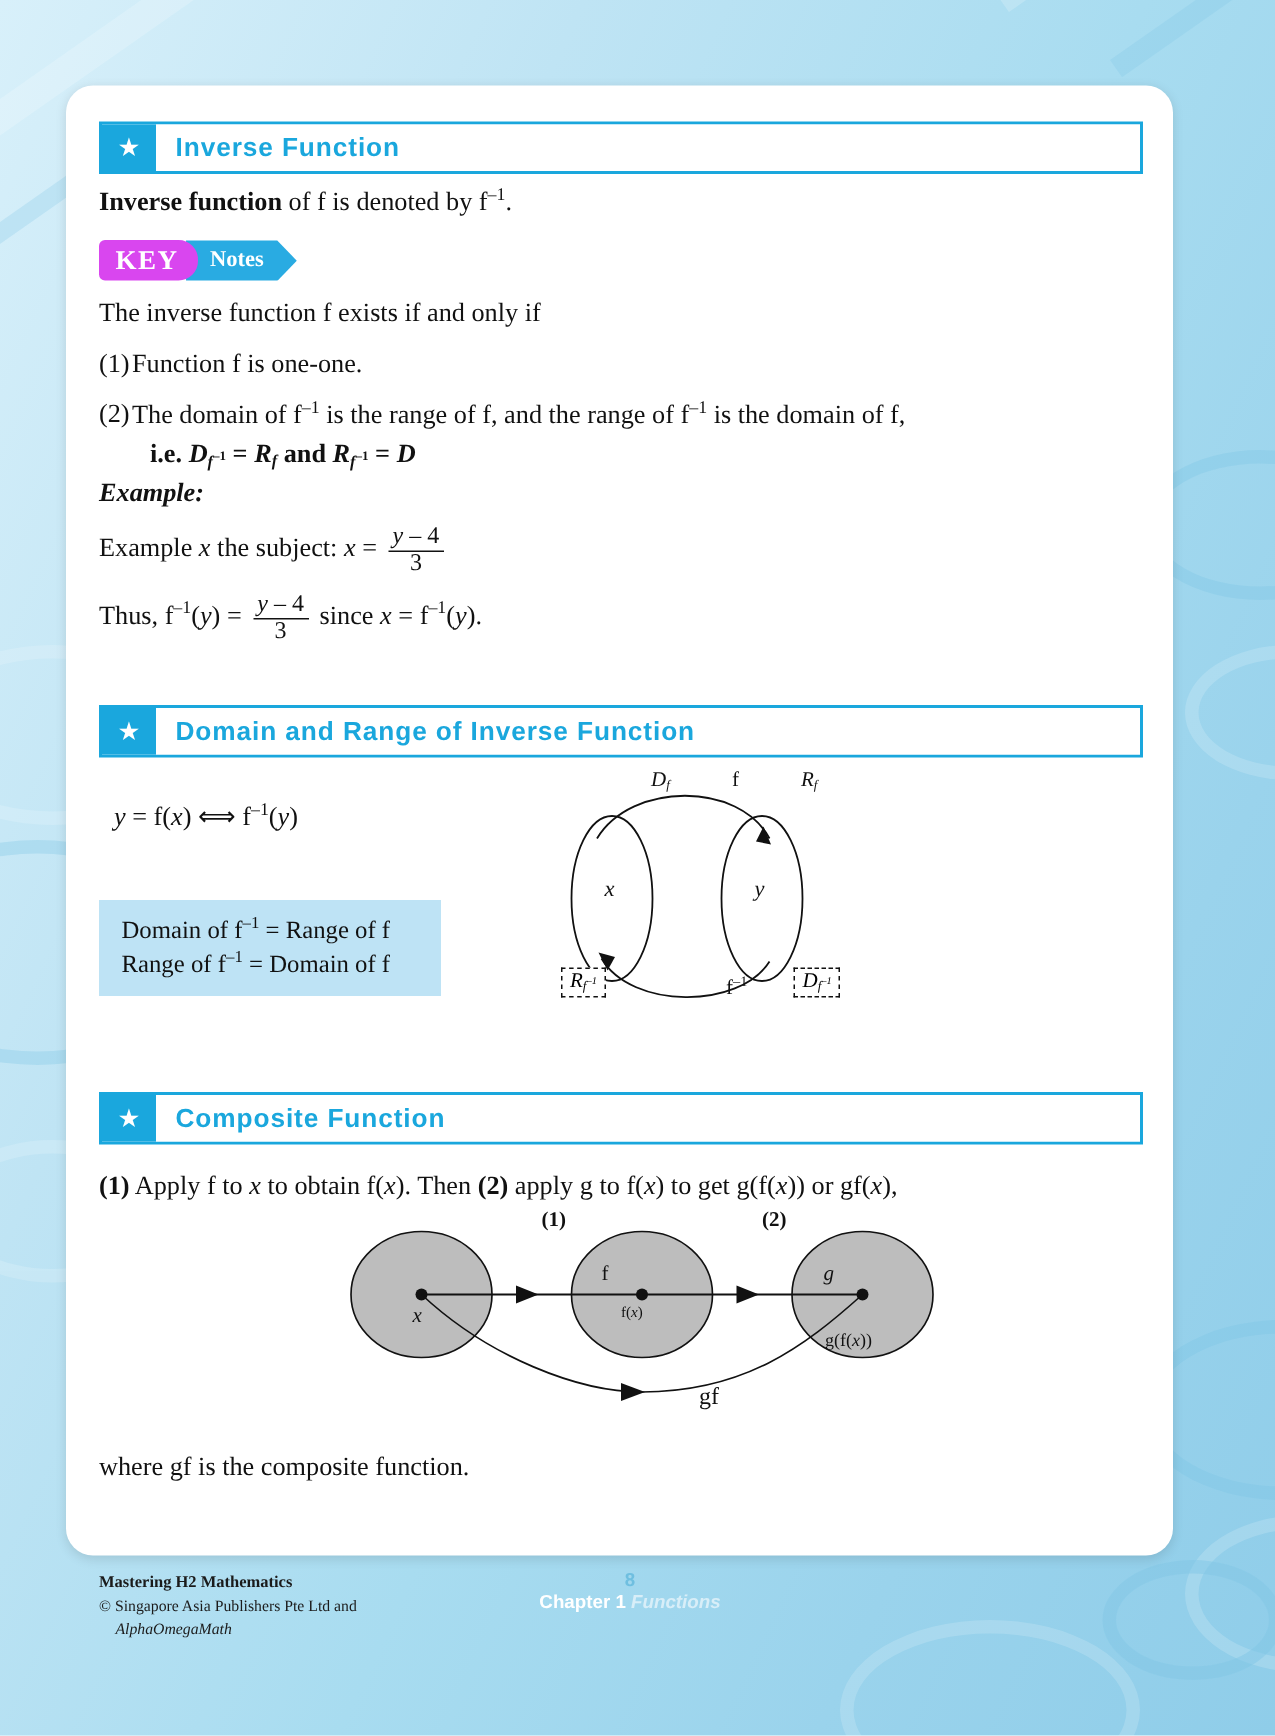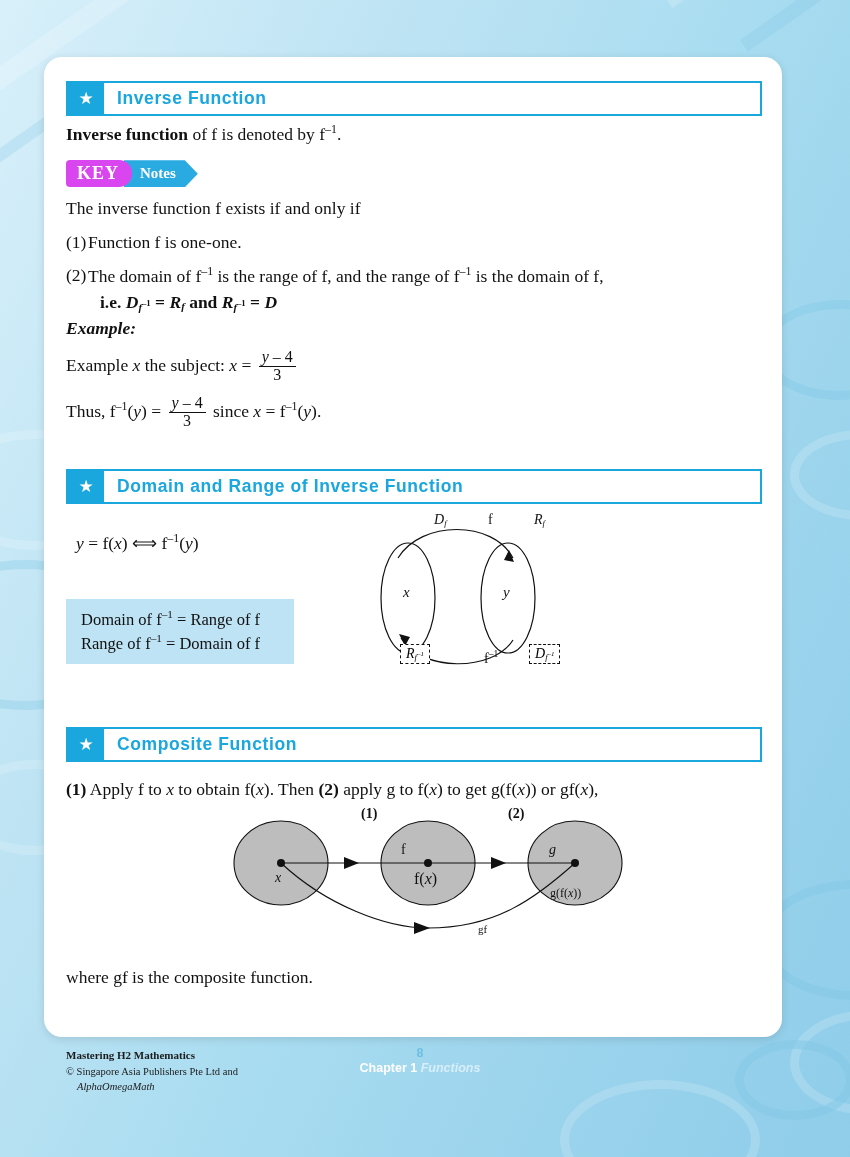--- a/index.html
+++ b/index.html
@@ -237,21 +237,21 @@
         <path d="M 44 136 L 38 124 L 49 127 Z" fill="#111"></path>
       </svg>
 
       <div class="lbl it" style="left:368px; top:-4px;"><span>D</span><sub class="m">f</sub></div>
       <div class="lbl" style="left:422px; top:-4px;">f</div>
       <div class="lbl it" style="left:468px; top:-4px;"><span>R</span><sub class="m">f</sub></div>
       <div class="lbl it" style="left:337px; top:68px; font-size:15px;">x</div>
       <div class="lbl it" style="left:437px; top:68px; font-size:15px;">y</div>
       <div class="lbl" style="left:418px; top:133px;"><span>f</span><sup class="m">–1</sup></div>
 
-      <div class="dashbox" style="left:334px; top:128px;">
+      <div class="dashbox" style="left:308px; top:128px;">
         <span>R</span><sub class="m"><span>f</span><sup style="font-size:.8em">–1</sup></sub>
       </div>
       <div class="dashbox" style="left:463px; top:128px;">
         <span>D</span><sub class="m"><span>f</span><sup style="font-size:.8em">–1</sup></sub>
       </div>
     </div>
 
     <div class="sec-head" style="margin-top:36px;">
       <div class="sec-star">
           <span>★</span>
@@ -279,23 +279,23 @@
         <path d="M 275 47 L 290 53 L 275 59 Z" fill="#111"></path>
 
         <path d="M 65 53 C 110 95, 170 118, 212 118 C 280 118, 320 88, 359 53" fill="none" stroke="#111" stroke-width="1.1"></path>
         <path d="M 198 112 L 214 118 L 198 124 Z" fill="#111"></path>
       </svg>
 
       <div class="lbl" style="left:295px; top:-4px; font-weight:bold; font-size:14px;">(1)</div>
       <div class="lbl" style="left:442px; top:-4px; font-weight:bold; font-size:14px;">(2)</div>
       <div class="lbl" style="left:335px; top:32px; font-size:14px;">f</div>
       <div class="lbl it" style="left:483px; top:32px; font-size:14px;">g</div>
-      <div class="lbl" style="left:412px; top:113px; font-size:11px;">gf</div>
+      <div class="lbl" style="left:400px; top:113px; font-size:16px;">gf</div>
       <div class="lbl it" style="left:209px; top:60px; font-size:14px;">x</div>
-      <div class="lbl" style="left:348px; top:60px; font-size:16px;"><span>f(</span><i class="v">x</i><span>)</span></div>
+      <div class="lbl" style="left:348px; top:60px; font-size:10px;"><span>f(</span><i class="v">x</i><span>)</span></div>
       <div class="lbl" style="left:484px; top:76px; font-size:12px;"><span>g(f(</span><i class="v">x</i><span>))</span></div>
     </div>
 
     <div class="txt" style="margin-top:16px;">where gf is the composite function.</div>
 
   </div>
 </div>
 
 <div class="foot-left">
   <div class="t1">Mastering H2 Mathematics</div>

